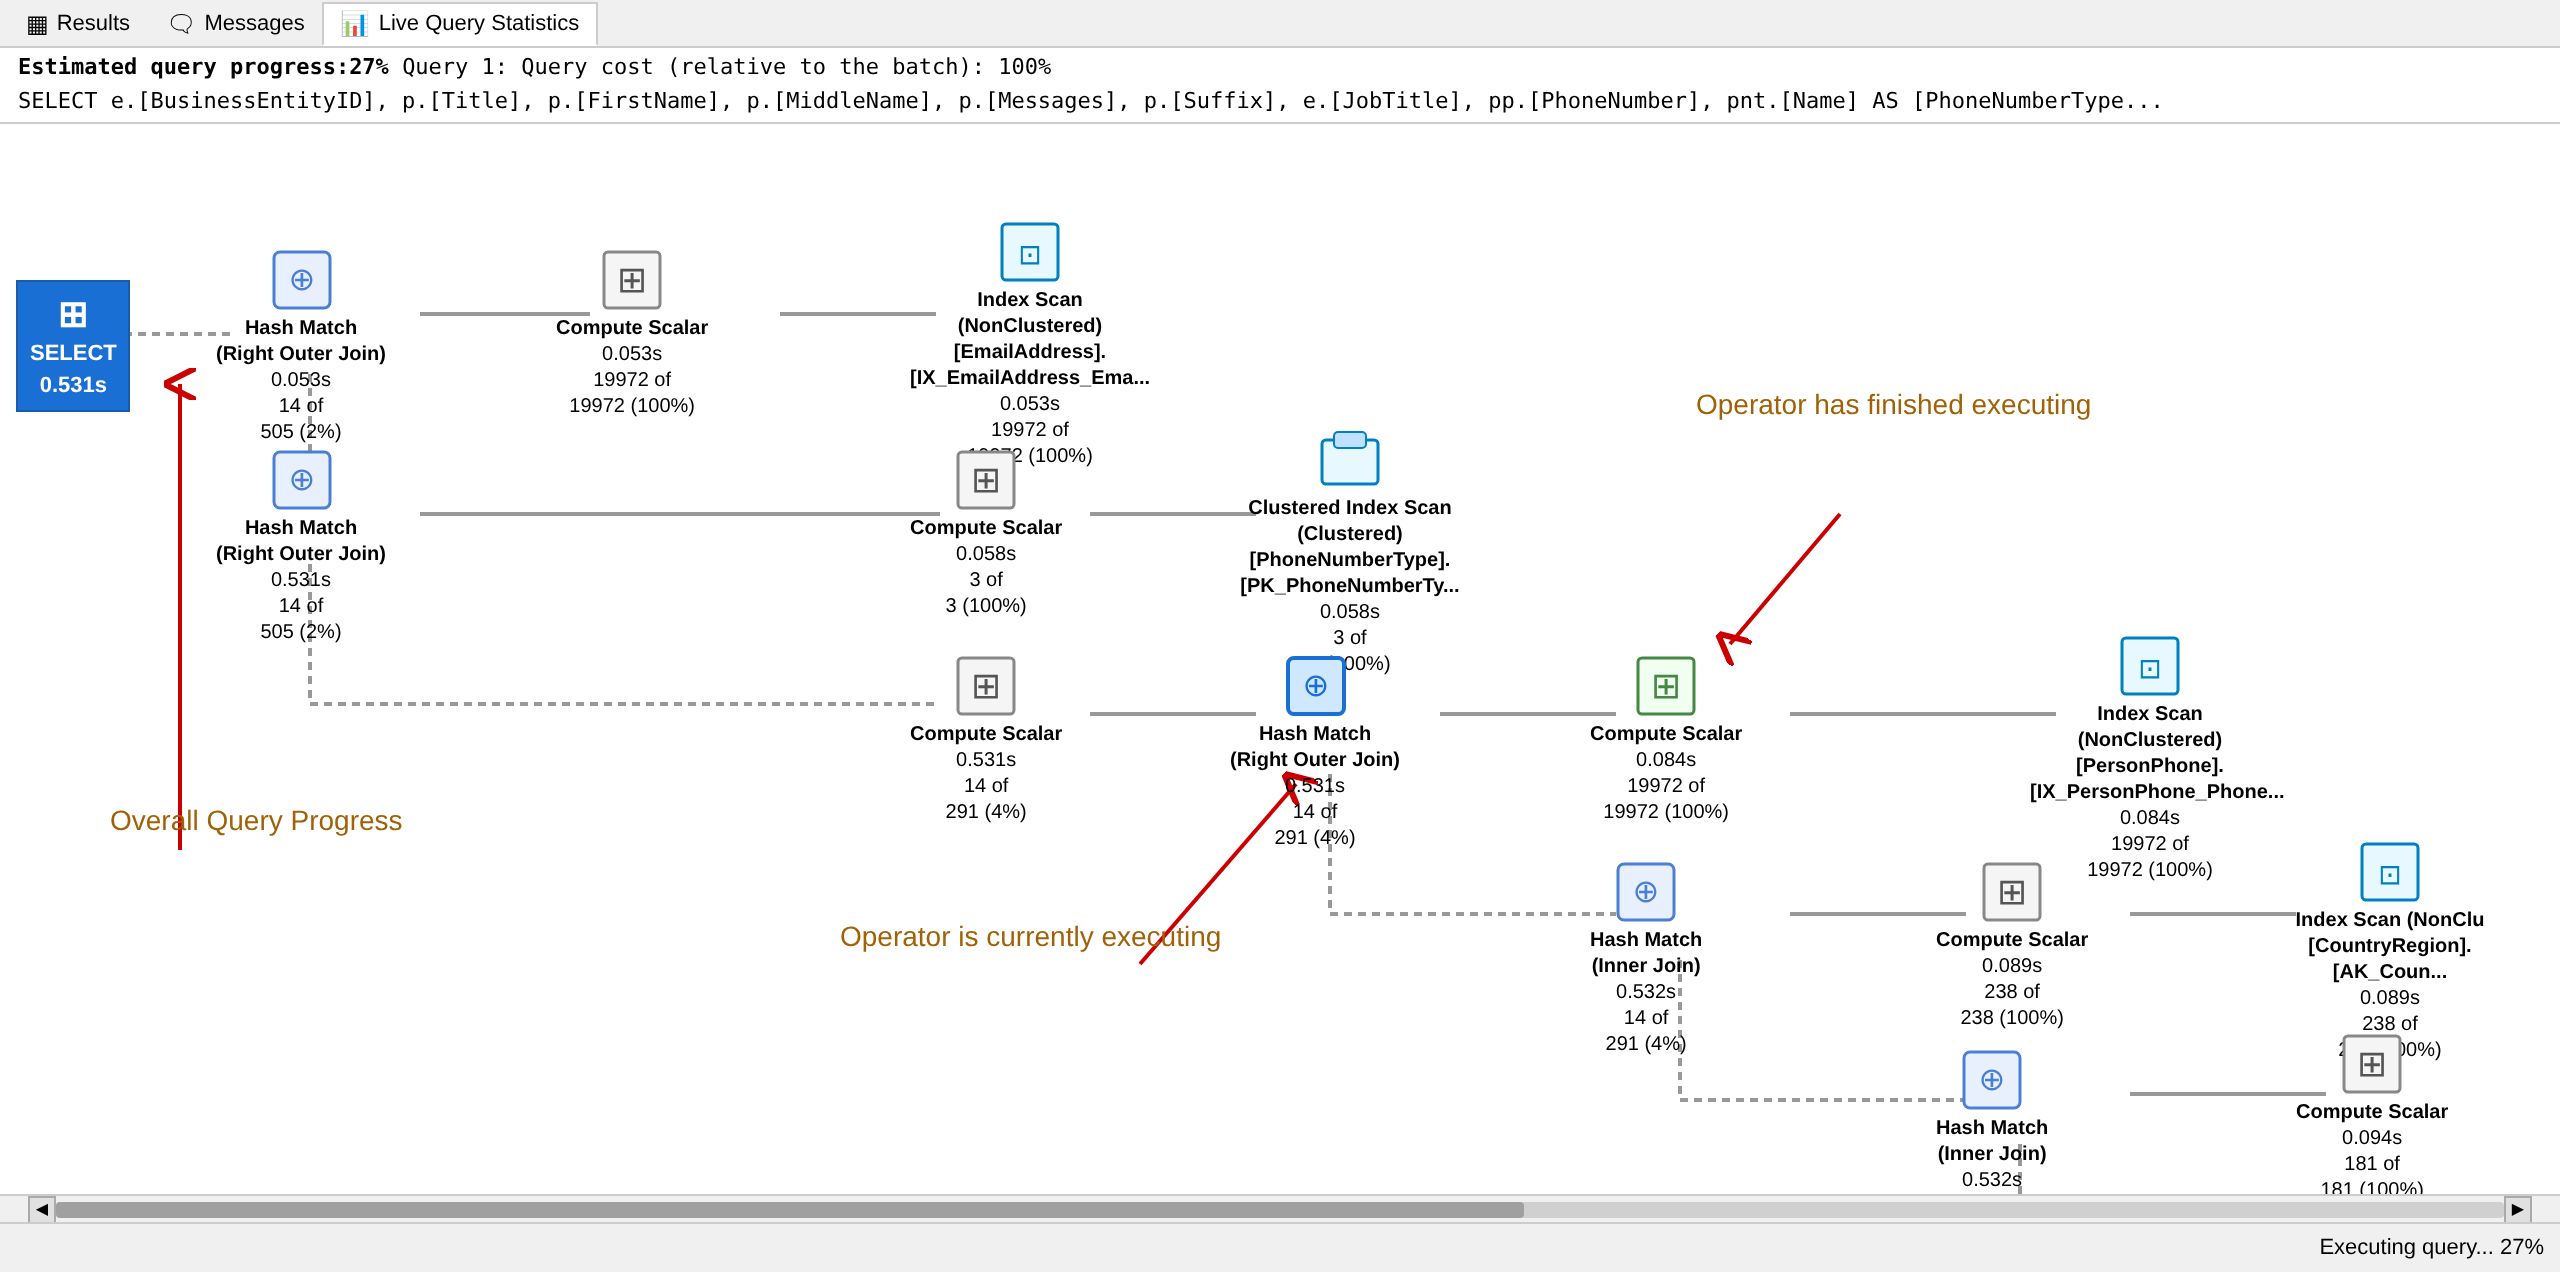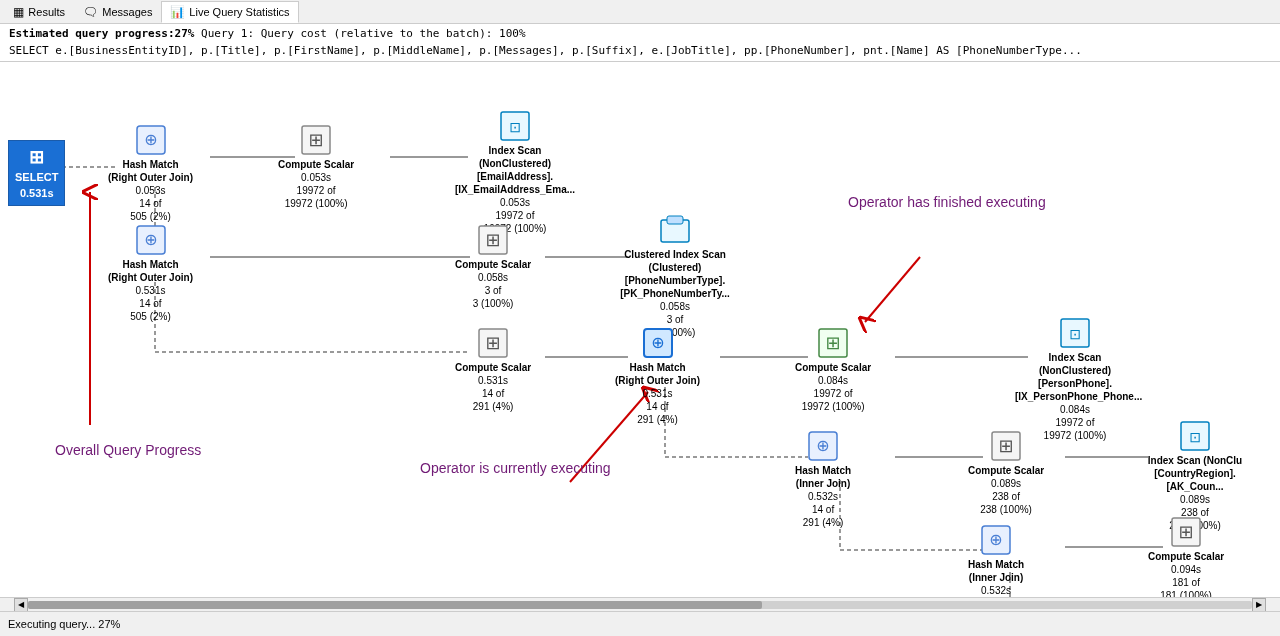--- a/index.html
+++ b/index.html
@@ -103,37 +103,37 @@
       top: 0;
       left: 0;
       width: 100%;
       height: 100%;
       pointer-events: none;
     }
 
     
     .annotation {
       position: absolute;
-      color: #701a75;
+      color: #a16207;
       font-size: 14px;
       font-weight: normal;
       pointer-events: none;
     }
 
     
     .status-bar {
       display: flex;
       align-items: center;
       background: #f0f0f0;
       border-top: 1px solid #ccc;
       height: 22px;
       padding: 12px 8px;
       font-size: 11px;
       flex-shrink: 0;
-      justify-content: flex-start;
+      justify-content: flex-end;
     }
     .status-left { display: flex; align-items: center; gap: 4px; }
     .status-right { display: flex; align-items: center; gap: 20px; font-size: 10.5px; }
     .status-divider { width: 1px; height: 14px; background: #aaa; }
 
     
     .h-scroll {
       height: 14px;
       background: #f0f0f0;
       border-top: 1px solid #ccc;
@@ -418,21 +418,21 @@
       <div class="node-icon">
         <svg width="32" height="32" viewBox="0 0 32 32">
             <rect x="2" y="2" width="28" height="28" rx="2" fill="#f5f5f5" stroke="#888" stroke-width="1.5"></rect>
             <text x="16" y="22" text-anchor="middle" font-size="18" fill="#555">⊞</text>
           </svg>
       </div>
       <div class="node-title">Compute Scalar</div>
       <div class="node-stats">0.094s<br>181 of<br>181 (100%)</div>
     </div>
 
-    <div class="annotation" style="top:340px; left:55px; font-size:14px; font-weight:500;margin-top:40px;">
+    <div class="annotation" style="top:340px; left:55px; font-size:14px; font-weight:500;">
       <span>Overall Query Progress</span>
     </div>
 
     <div class="annotation" style="top:132px; left:848px; font-size:14px; font-weight:500;">
       <span>Operator has finished executing</span>
     </div>
 
     <div class="annotation" style="top:398px; left:420px; font-size:14px; font-weight:500;">
       <span>Operator is currently executing</span>
     </div>

